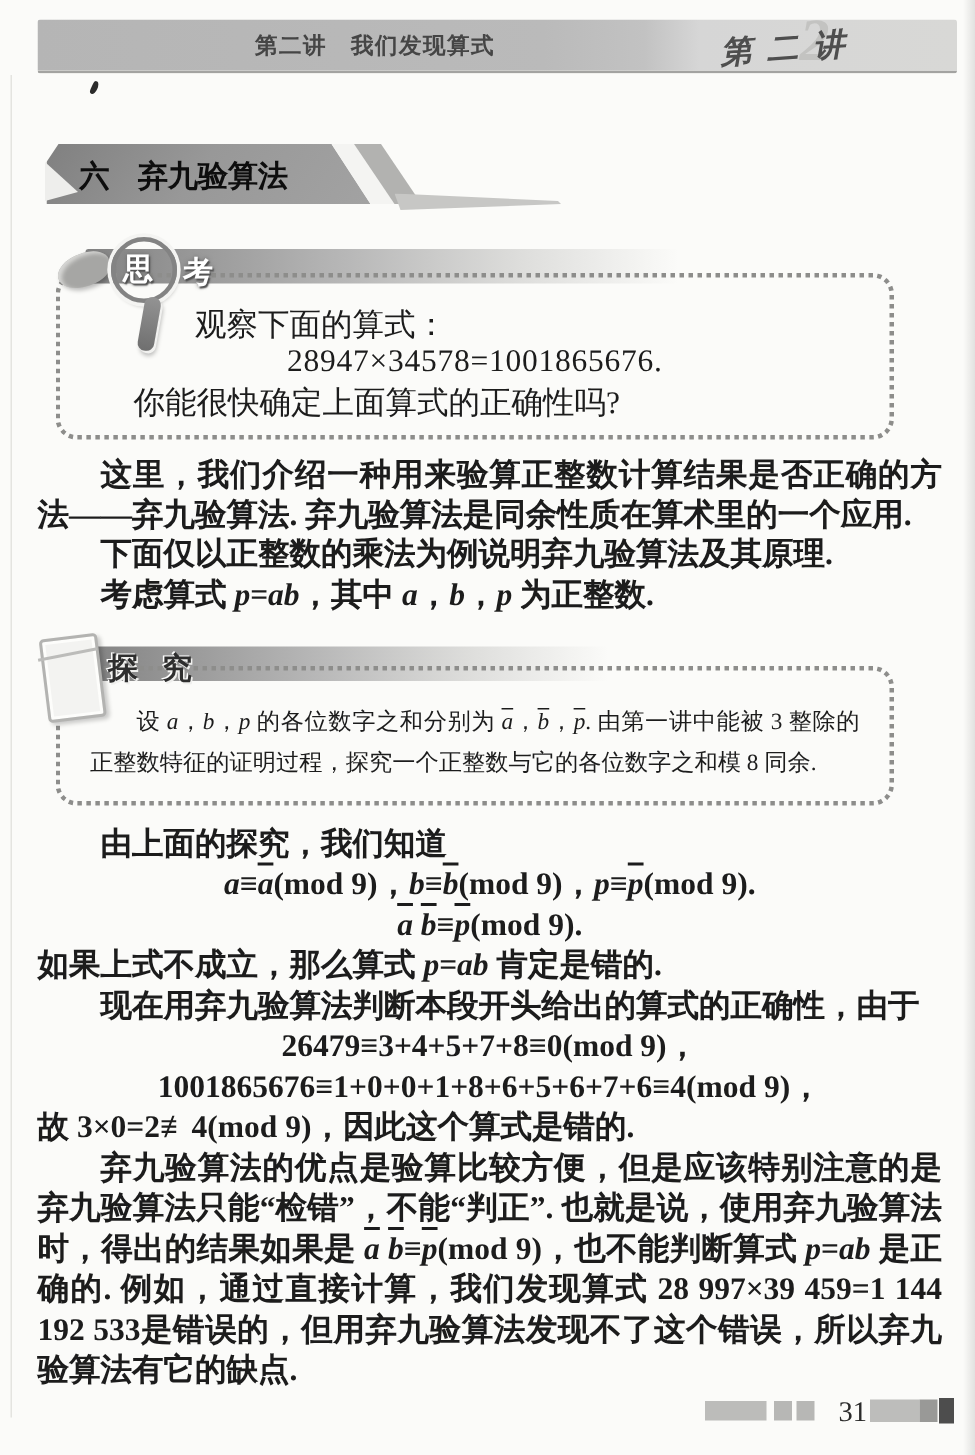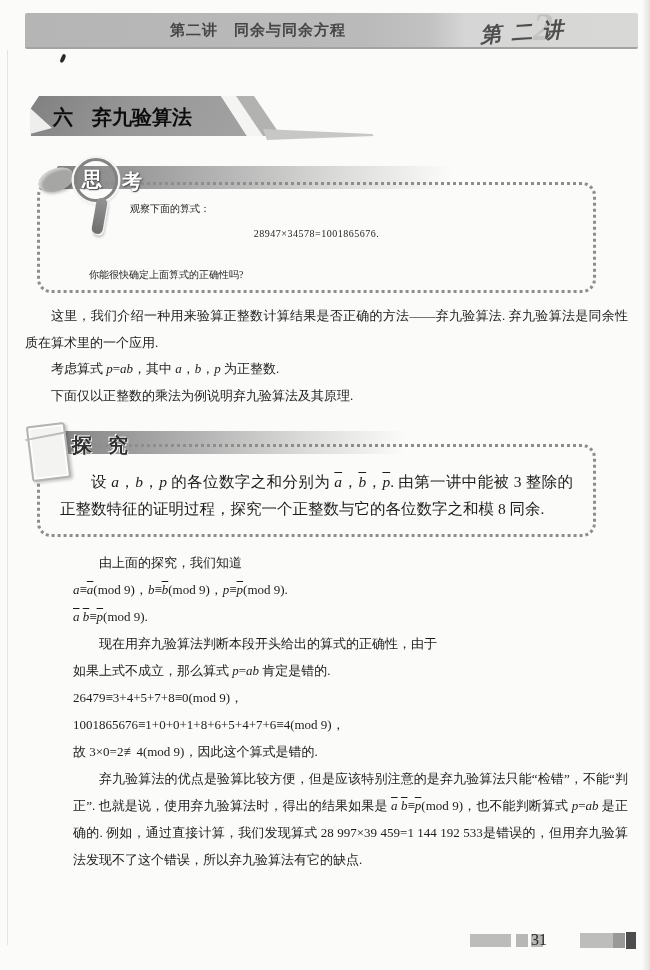--- a/index.html
+++ b/index.html
@@ -115,61 +115,61 @@
     background:#bcbcba;transform:rotate(-4deg);
   }
 
   
   .dotbox{
     border:3px dotted #8d8d8b;border-radius:14px;
     background:transparent;
   }
   .think-box{left:37px;top:182px;width:553px;height:105px;}
   .explore-box{left:37px;top:444px;width:553px;height:87px;}
-  .tb-line{position:absolute;font-size:10px;white-space:nowrap;}
+  .tb-line{position:absolute;font-size:21px;white-space:nowrap;}
   .tb-l1{left:90px;top:17px;}
   .tb-l2{left:0;top:43px;width:100%;text-align:center;letter-spacing:.5px;}
-  .tb-l3{left:49px;top:83px;}
+  .tb-l3{left:49px;top:69px;}
   .explore-p{
     margin:0;padding:21px 20px 0 20px;
     font-size:15.5px;line-height:27px;text-align:justify;text-indent:2em;
   }
 
   
   .body1{left:25px;top:303px;width:603px;}
   .body2{left:25px;top:549px;width:603px;}
-  .body1 p,.body2 p,.body2 div{margin:0;font-size:13px;line-height:26.6px;}
-  .body2 p,.body2 div{line-height:27px;margin-left:48px;}
+  .body1 p,.body2 p,.body2 div{margin:0;font-size:21px;line-height:26.6px;font-weight:bold;}
+  .body2 p,.body2 div{line-height:27px;}
   .just{text-align:justify;}
   .ind{text-indent:2em;}
-  .formula{}
+  .formula{text-align:center;}
   .fsp{margin:2.5px 0;}
   i{font-family:"Liberation Serif","DejaVu Serif",serif;}
   .ov{text-decoration:overline;}
 
   
   .footer{left:0;top:930px;width:650px;height:22px;}
   .fb{position:absolute;top:4px;}
   .fb1{left:470px;width:41px;height:13px;background:#bcbcba;}
   .fb2{left:516px;width:12px;height:13px;background:#b7b7b5;}
   .fb3{left:531px;width:12px;height:13px;background:#b7b7b5;}
   .fb4{left:580px;width:33px;height:15px;background:#bdbdbb;top:3px;}
   .fb5{left:613px;width:12px;height:15px;background:#999997;top:3px;}
   .fb6{left:626px;width:10px;height:17px;background:#4d4d4d;top:2px;}
-  .pageno{position:absolute;left:531px;top:1px;font-size:16px;color:#2a2a2a;}
+  .pageno{position:absolute;left:559px;top:1px;font-size:19px;color:#2a2a2a;}
 </style>
 </head>
 <body>
 
 <div class="abs edge-left"></div>
 <div class="abs edge-right"></div>
 <div class="abs speck"></div>
 
 <div class="abs header-bar">
-  <span class="header-title">第二讲　同余与同余方程</span>
+  <span class="header-title">第二讲　我们发现算式</span>
   <span class="corner-numeral">2</span>
   <span class="corner-script">第二讲</span>
 </div>
 
 <div class="abs banner">
   <div class="bn-main"></div>
   <div class="bn-fold"></div>
   <div class="bn-white"></div>
   <div class="bn-gray2"></div>
   <div class="bn-tail"></div>
@@ -187,43 +187,43 @@
 <span class="abs lbl-char lbl-white" style="left:122px;top:168px;">考</span>
 
 <div class="abs dotbox think-box">
   <div class="tb-line tb-l1">观察下面的算式：</div>
   <div class="tb-line tb-l2">28947×34578=1001865676.</div>
   <div class="tb-line tb-l3">你能很快确定上面算式的正确性吗?</div>
 </div>
 
 <div class="abs body1">
   <p class="just ind">这里，我们介绍一种用来验算正整数计算结果是否正确的方法——弃九验算法. 弃九验算法是同余性质在算术里的一个应用.</p>
+  <p class="just ind">下面仅以正整数的乘法为例说明弃九验算法及其原理.</p>
   <p class="just ind"><span>考虑算式 </span><i>p</i><span>=</span><i>ab</i><span>，其中 </span><i>a</i><span>，</span><i>b</i><span>，</span><i>p</i><span> 为正整数.</span></p>
-  <p class="just ind">下面仅以正整数的乘法为例说明弃九验算法及其原理.</p>
 </div>
 
 <div class="abs band explore-band"></div>
 <div class="abs doc-icon">
   <div class="doc-fold"></div>
 </div>
 <span class="abs lbl-char lbl-dark" style="left:72px;top:432px;">探</span>
 <span class="abs lbl-char lbl-dark" style="left:108px;top:432px;">究</span>
 
 <div class="abs dotbox explore-box">
   <p class="explore-p"><span>设 </span><i>a</i><span>，</span><i>b</i><span>，</span><i>p</i><span> 的各位数字之和分别为 </span><i class="ov">a</i><span>，</span><i class="ov">b</i><span>，</span><i class="ov">p</i><span>. 由第一讲中能被 3 整除的正整数特征的证明过程，探究一个正整数与它的各位数字之和模 8 同余.</span></p>
 </div>
 
 <div class="abs body2">
   <p class="ind">由上面的探究，我们知道</p>
   <div class="formula fsp"><i>a</i><span>≡</span><i class="ov">a</i><span>(mod 9)，</span><i>b</i><span>≡</span><i class="ov">b</i><span>(mod 9)，</span><i>p</i><span>≡</span><i class="ov">p</i><span>(mod 9).</span></div>
   <div class="formula fsp"><i class="ov">a</i><span> </span><i class="ov">b</i><span>≡</span><i class="ov">p</i><span>(mod 9).</span></div>
+  <p class="just"><span>如果上式不成立，那么算式 </span><i>p</i><span>=</span><i>ab</i><span> 肯定是错的.</span></p>
   <p class="just ind">现在用弃九验算法判断本段开头给出的算式的正确性，由于</p>
-  <p class="just"><span>如果上式不成立，那么算式 </span><i>p</i><span>=</span><i>ab</i><span> 肯定是错的.</span></p>
   <div class="formula">26479≡3+4+5+7+8≡0(mod 9)，</div>
-  <div class="formula">1001865676≡1+0+0+1+8+6+5+4+7+6≡4(mod 9)，</div>
+  <div class="formula">1001865676≡1+0+0+1+8+6+5+6+7+6≡4(mod 9)，</div>
   <p class="just">故 3×0=2≢4(mod 9)，因此这个算式是错的.</p>
   <p class="just ind"><span>弃九验算法的优点是验算比较方便，但是应该特别注意的是弃九验算法只能“检错”，不能“判正”. 也就是说，使用弃九验算法时，得出的结果如果是 </span><i class="ov">a</i><span> </span><i class="ov">b</i><span>≡</span><i class="ov">p</i><span>(mod 9)，也不能判断算式 </span><i>p</i><span>=</span><i>ab</i><span> 是正确的. 例如，通过直接计算，我们发现算式 28 997×39 459=1 144 192 533是错误的，但用弃九验算法发现不了这个错误，所以弃九验算法有它的缺点.</span></p>
 </div>
 
 <div class="abs footer">
   <div class="fb fb1"></div>
   <div class="fb fb2"></div>
   <div class="fb fb3"></div>
   <span class="pageno">31</span>
   <div class="fb fb4"></div>

